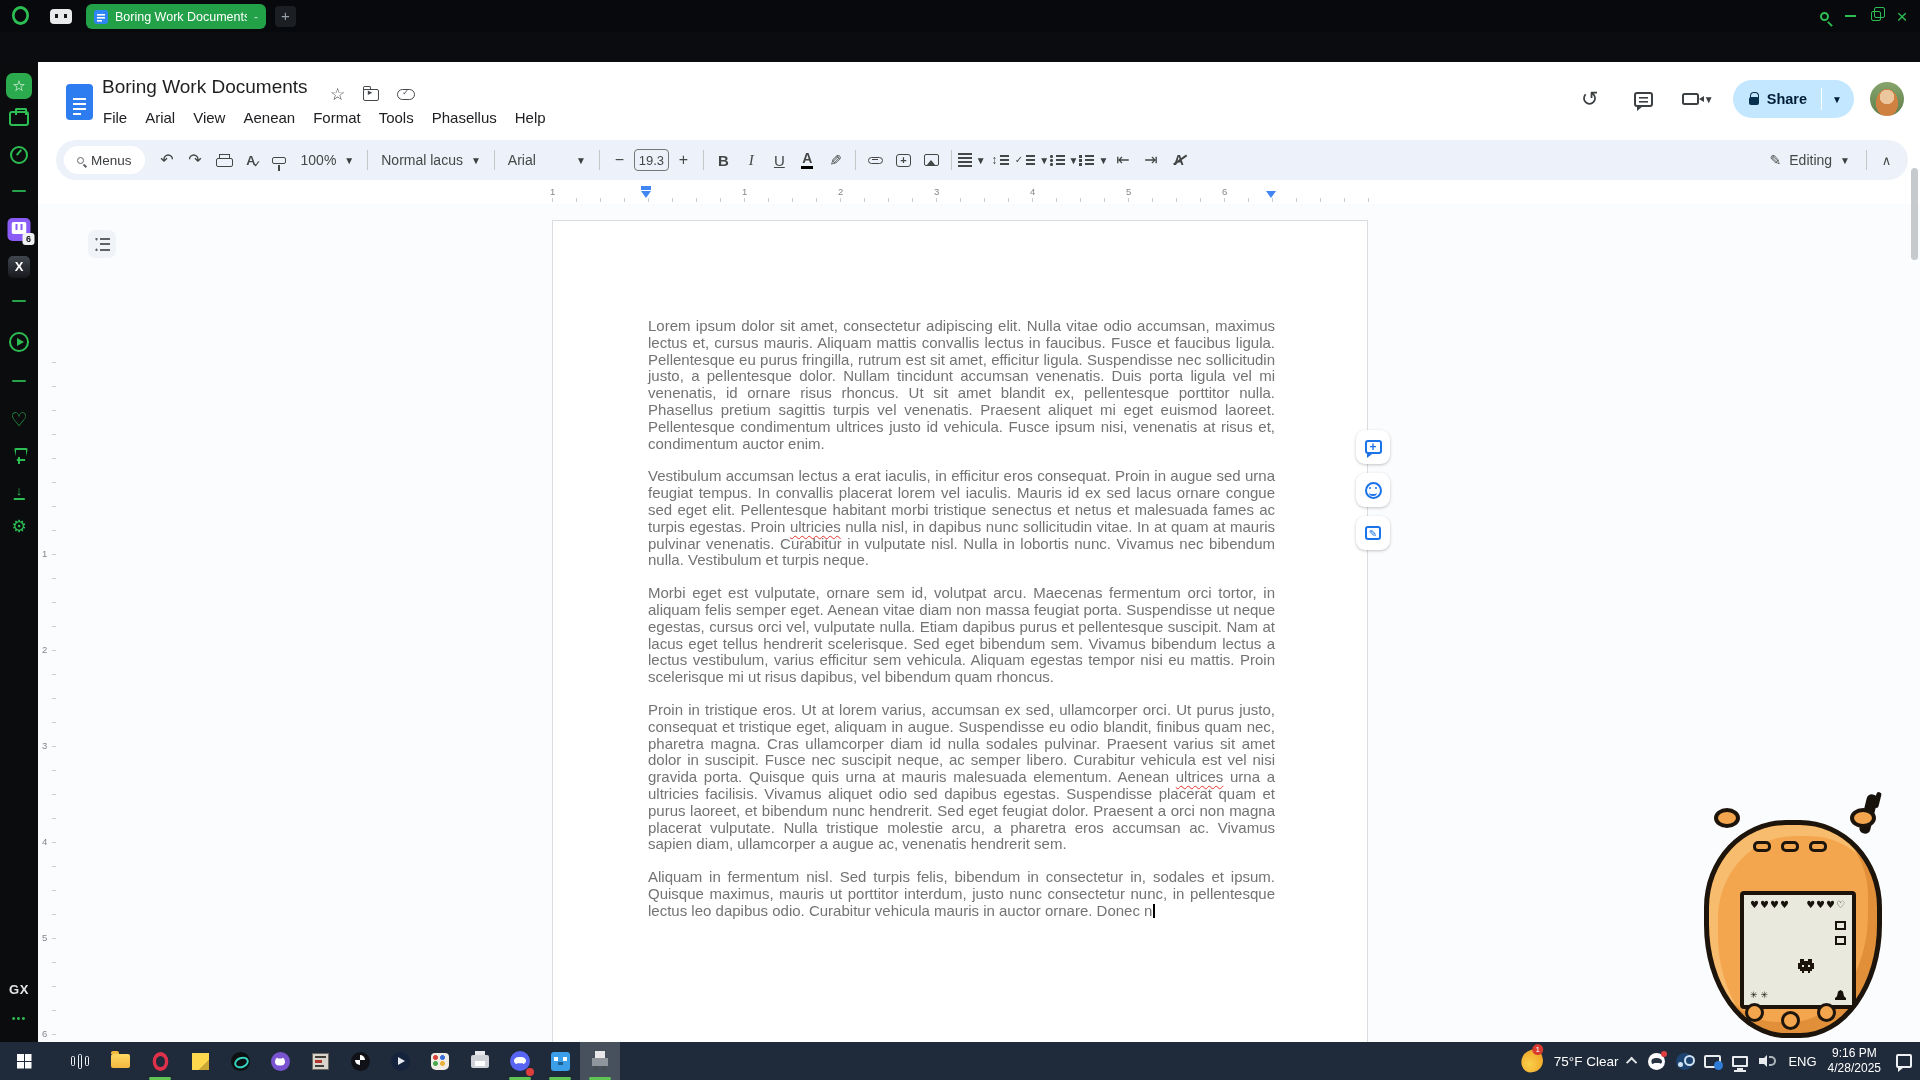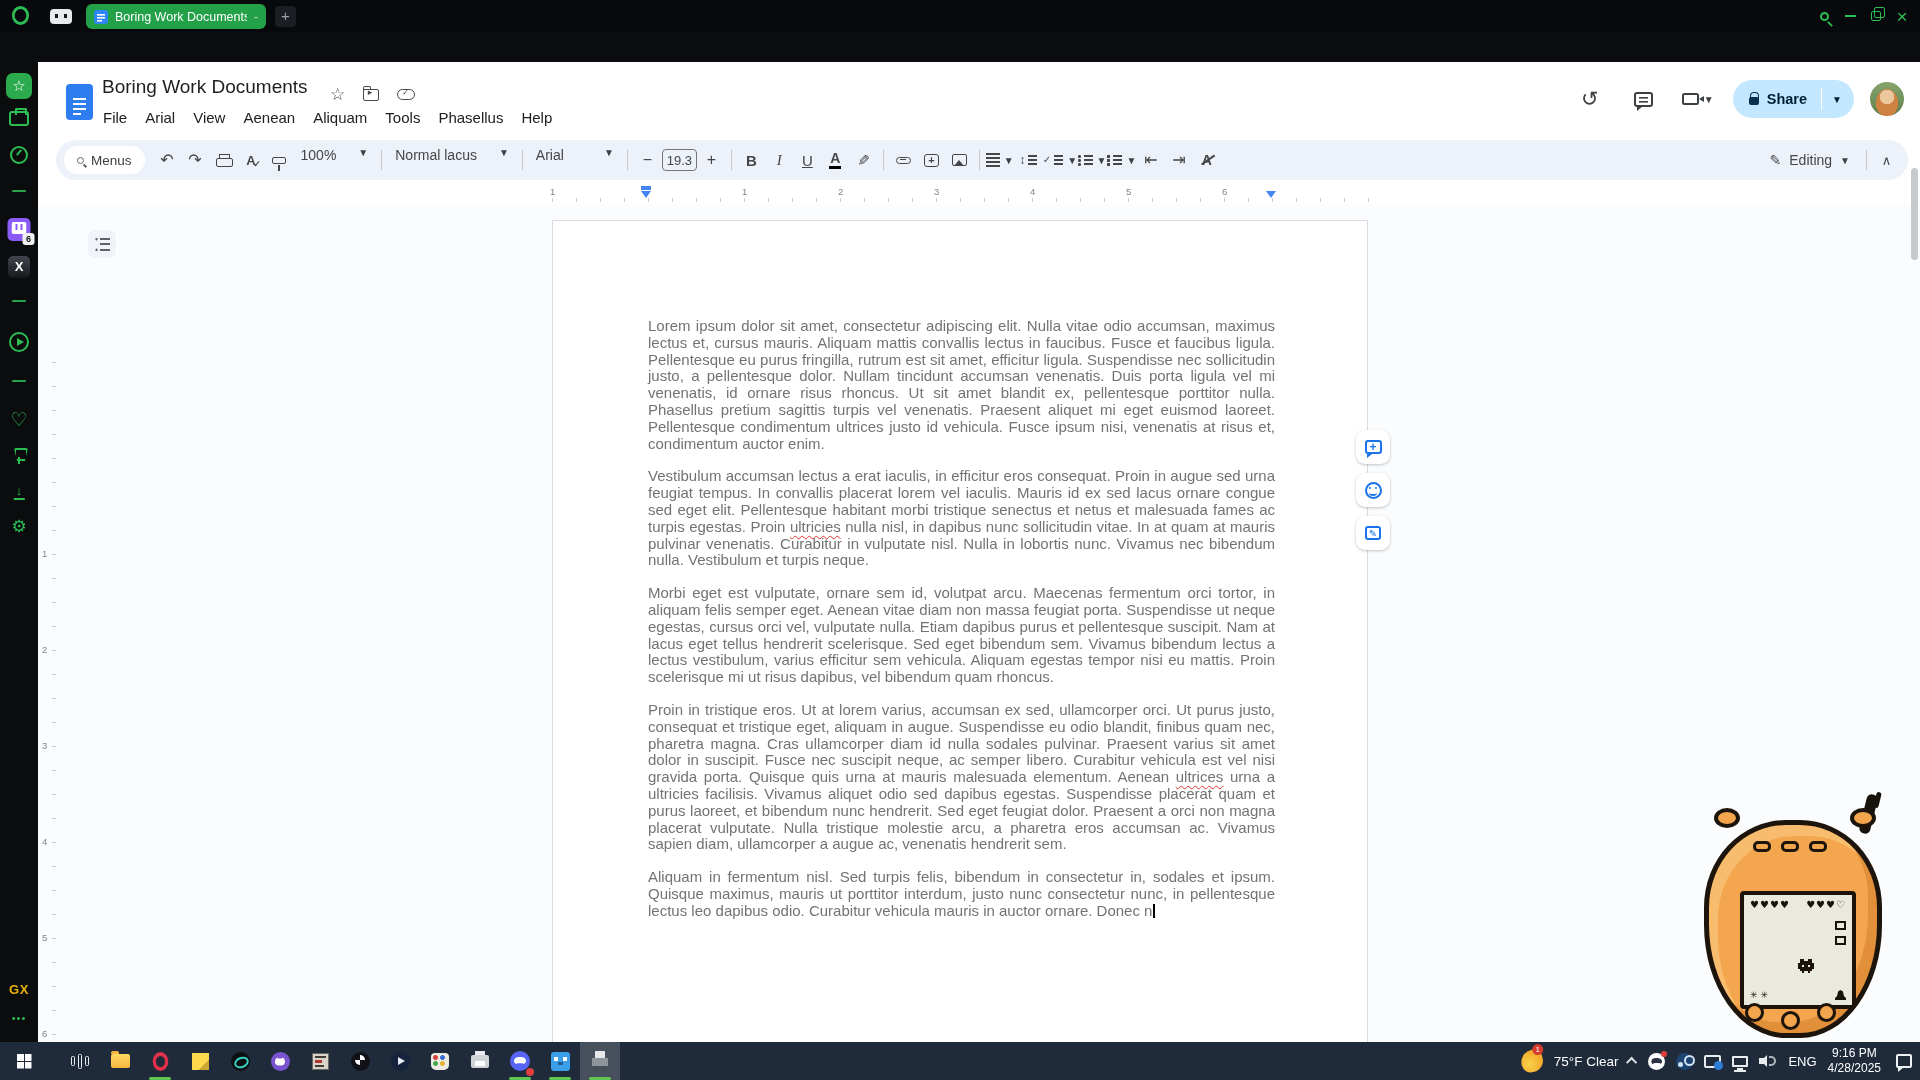--- a/index.html
+++ b/index.html
@@ -67,21 +67,21 @@
       linear-gradient(#8a5cf5 0 0) 9px 2px/2px 6px no-repeat,#fff; border-radius:2px; }
   .twitch-badge { position:absolute; right:-4px; bottom:-4px; width:12px; height:12px; background:#f0f1f3; border-radius:3px; color:#111; font-size:9px; line-height:12px; text-align:center; font-weight:700; }
   .x-tile { width:22px; height:22px; background:linear-gradient(#41464e,#16181c); border-radius:5px; color:#fff; font-weight:700; font-size:13px; text-align:center; line-height:22px; }
   .ic-playcircle { width:20px; height:20px; border:2px solid #2dbe53; border-radius:50%; position:relative; }
   .ic-playcircle::after { content:""; position:absolute; left:6px; top:4px; border-left:7px solid #2dbe53; border-top:4.5px solid transparent; border-bottom:4.5px solid transparent; }
   .sb-glyph { color:#2dbe53; font-size:19px; line-height:1; }
   .ic-pin { width:14px; height:18px; position:relative; }
   .ic-pin::before { content:""; position:absolute; left:2px; top:1px; width:10px; height:9px; border:2px solid #2dbe53; border-radius:2px; clip-path:polygon(0 0,100% 0,78% 100%,22% 100%); }
   .ic-pin::after { content:""; position:absolute; left:6.4px; top:10px; width:2px; height:7px; background:#2dbe53; }
   .ic-sbdownload { color:#2dbe53; font-size:13px; line-height:1; border-bottom:2px solid #2dbe53; padding:0 2px 1px; }
-  .gx-label { color:#eab308; font-weight:700; font-size:13px; letter-spacing:.5px; }
+  .gx-label { color:#e5e5e5; font-weight:700; font-size:13px; letter-spacing:.5px; }
   .gx-more { color:#2dbe53; font-size:11px; letter-spacing:1px; }
 
   
   #docs { position:absolute; left:38px; top:62px; width:1882px; height:980px; background:#fff; overflow:hidden; }
   .docs-logo { position:absolute; left:28px; top:22px; width:27px; height:36px; background:#2d7cf0; border-radius:4px;
       background-image:linear-gradient(#fff 0 0),linear-gradient(#fff 0 0),linear-gradient(#fff 0 0),linear-gradient(#fff 0 0);
       background-size:13px 2.4px,13px 2.4px,13px 2.4px,8px 2.4px; background-position:7px 14px,7px 19px,7px 24px,7px 29px; background-repeat:no-repeat; }
   .doc-title { position:absolute; left:64px; top:14px; font-size:19px; color:#1f1f1f; }
   .title-icons { position:absolute; left:292px; top:22px; display:flex; gap:18px; color:#45484d; align-items:center; }
   .ic-star-outline { font-size:17px; }
@@ -121,21 +121,21 @@
   .ic-minisearch::after { content:""; position:absolute; left:6px; top:6px; width:1.7px; height:4px; background:#5f6368; transform:rotate(-45deg); }
   .menus-label { font-size:13.5px; color:#3c4043; }
   .tb-glyph { font-size:16px; line-height:1; }
   .ic-print { width:15px; height:13px; position:relative; }
   .ic-print::before { content:""; position:absolute; left:0; top:4px; width:15px; height:7px; border:1.7px solid #444746; border-radius:2px; }
   .ic-print::after { content:""; position:absolute; left:3px; top:0; width:9px; height:4px; border:1.7px solid #444746; border-bottom:none; }
   .ic-spell { font-size:13px; font-weight:600; position:relative; }
   .ic-spell::after { content:"✓"; position:absolute; left:7px; top:6px; font-size:9px; font-weight:700; }
   .ic-roller { width:14px; height:7px; border:1.7px solid #444746; border-radius:2px; position:relative; }
   .ic-roller::after { content:""; position:absolute; left:5px; top:7px; width:2px; height:6px; background:#444746; }
-  .tb-select { display:flex; gap:22px; padding:0 7px; height:27px; color:#444746; font-size:14px; }
+  .tb-select { display:flex; align-items:center; gap:8px; padding:0 7px; height:27px; color:#444746; font-size:14px; }
   .sizebox { width:35px; height:22px; border:1px solid #747775; border-radius:4px; font-size:13px; color:#444746; display:flex; align-items:center; justify-content:center; }
   .b-bold { font-weight:700; font-size:15px; }
   .b-italic { font-style:italic; font-size:15px; font-family:"Liberation Serif",serif; }
   .b-under { text-decoration:underline; font-size:15px; }
   .ic-textcolor { font-size:14px; font-weight:600; border-bottom:3.5px solid #000; line-height:1.1; padding:0 1px; }
   .ic-highlight { font-size:15px; transform:rotate(90deg); }
   .ic-link { width:15px; height:7px; border:1.8px solid #444746; border-radius:4px; position:relative; }
   .ic-link::after { content:""; position:absolute; left:3.5px; top:1.2px; width:6px; height:1.6px; background:#444746; }
   .ic-addcomment { width:15px; height:13px; border:1.7px solid #444746; border-radius:3px; text-align:center; font-size:11px; line-height:10px; font-weight:600; }
   .ic-image { width:15px; height:12px; border:1.7px solid #444746; border-radius:2px; position:relative; overflow:hidden; }
@@ -390,21 +390,21 @@
     <div class="title-icons">
       <span class="ic-star-outline">☆</span>
       <span class="ic-folder"></span>
       <span class="ic-cloud"></span>
     </div>
     <div id="menubar">
       <span class="menu-item">File</span>
       <span class="menu-item">Arial</span>
       <span class="menu-item">View</span>
       <span class="menu-item">Aenean</span>
-      <span class="menu-item">Aliquam</span>
+      <span class="menu-item">Format</span>
       <span class="menu-item">Tools</span>
       <span class="menu-item">Phasellus</span>
       <span class="menu-item">Help</span>
     </div>
     <div class="hdr-right">
       <div class="hdr-icon">
           <span class="ic-history">↺</span>
         </div>
       <div class="hdr-icon">
           <span class="ic-comments"></span>

